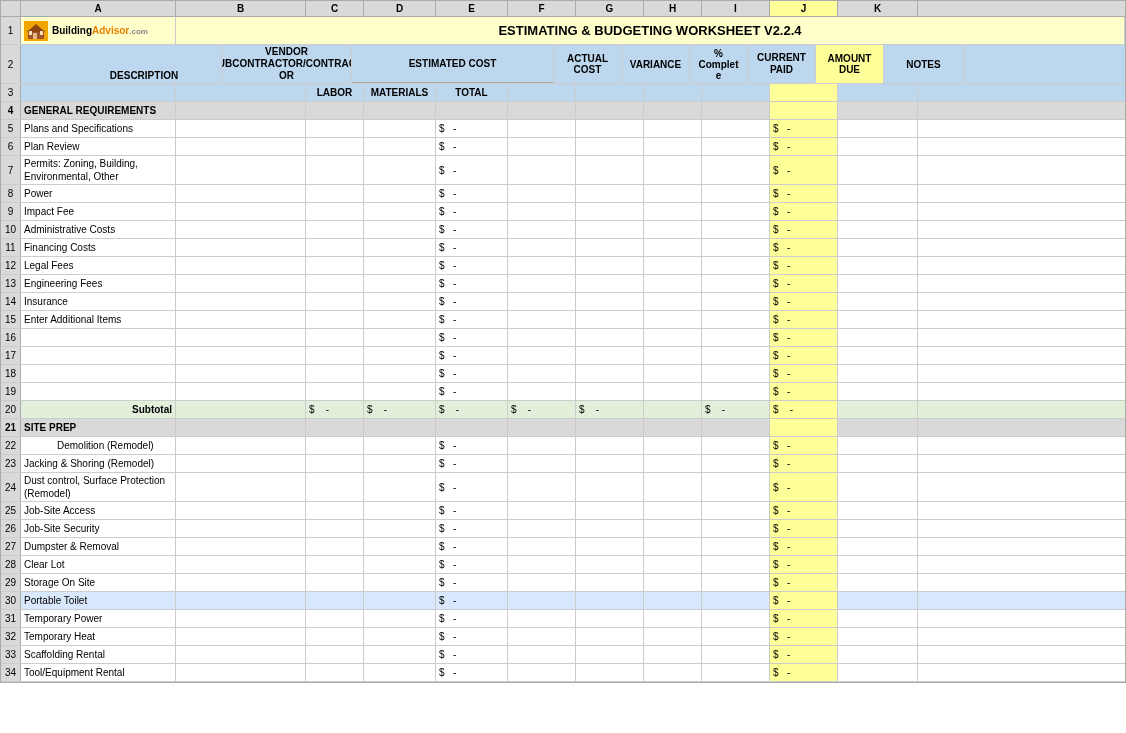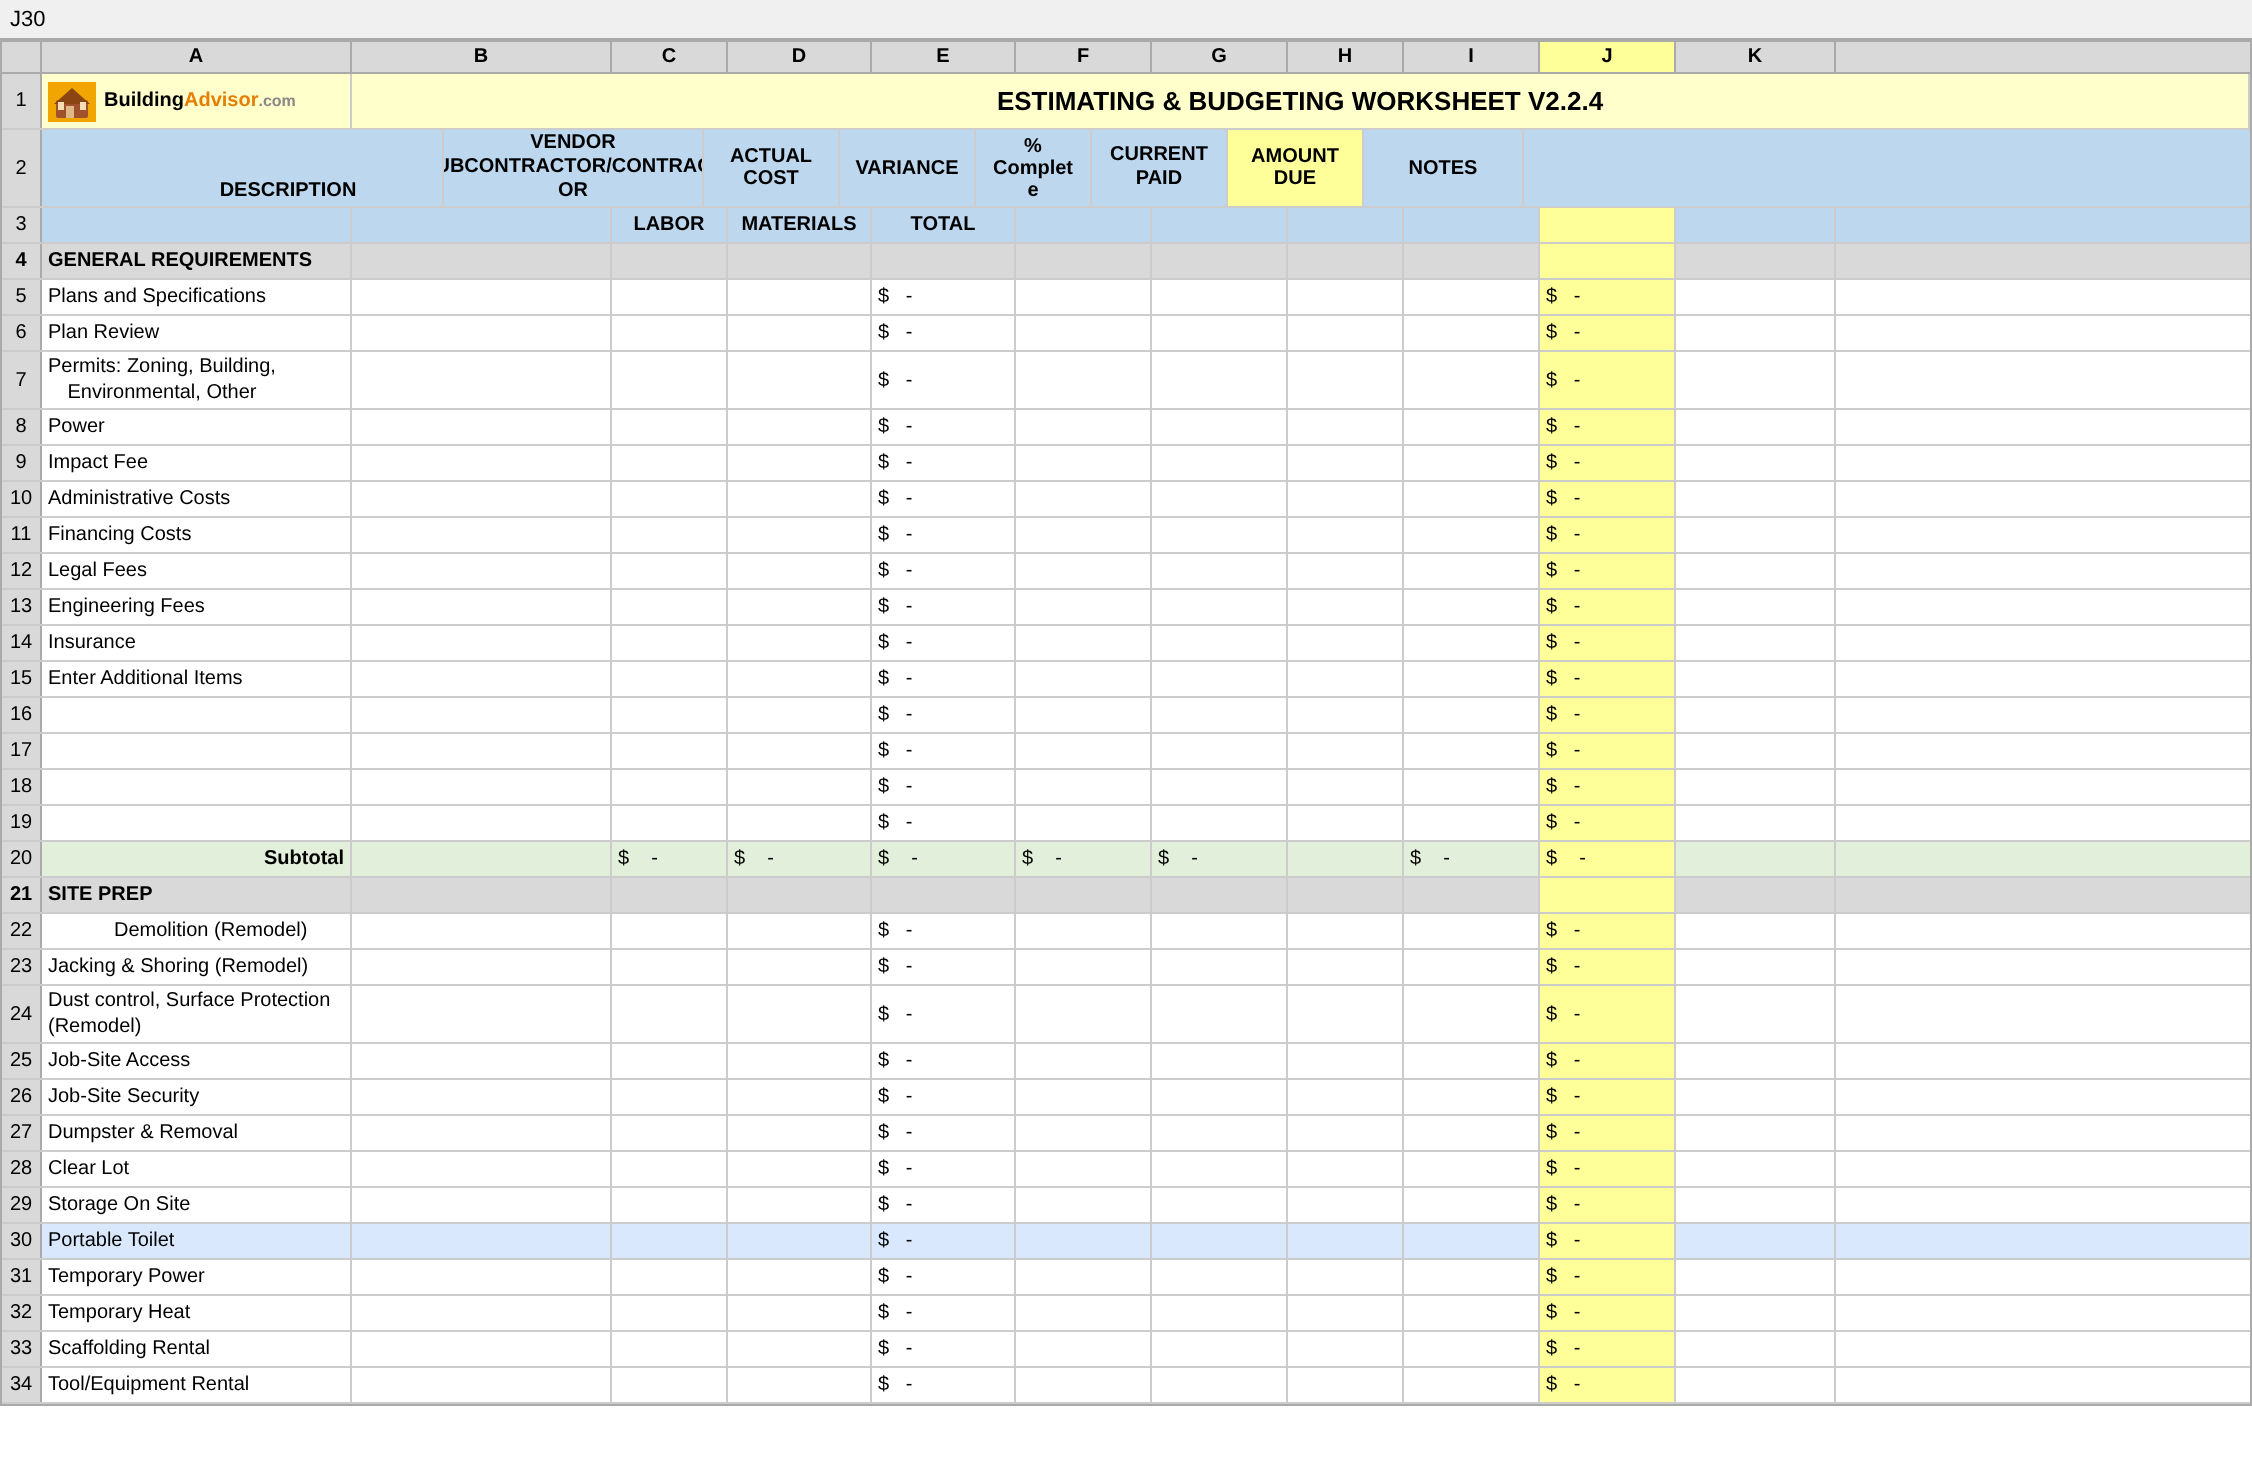--- a/index.html
+++ b/index.html
@@ -55,23 +55,20 @@
     
     .formula-bar { height: 20px; background: #f0f0f0; border-bottom: 1px solid #aaa; display: flex; align-items: center; padding: 0 5px; font-size: 11px; }
     
     .sheet { border: 1px solid #aaa; }
   </style>
 </head>
 <body>
 
 <div class="spreadsheet-wrapper">
 
-  <div class="formula-bar">
-    <span>J30</span>
-  </div>
 
   <div class="sheet">
 
     <div class="col-headers">
       <div class="col-header-cell col-rn"></div>
       <div class="col-header-cell col-a">A</div>
       <div class="col-header-cell col-b">B</div>
       <div class="col-header-cell col-c">C</div>
       <div class="col-header-cell col-d">D</div>
       <div class="col-header-cell col-e">E</div>
@@ -104,20 +101,23 @@
 
     <div class="sheet-row header-row-2" style="min-height:22px;">
       <div class="row-num">2</div>
       <div class="cell col-a centered bold" style="align-items:flex-end; padding-bottom:2px; justify-content:center; text-align:center;margin-left:46px;">
         <span>DESCRIPTION</span>
       </div>
       <div class="cell col-b centered bold" style="text-align:center; justify-content:center; align-items:center; white-space:normal; line-height:1.2;">
         <span style="text-align:center;">VENDOR<br>SUBCONTRACTOR/CONTRACT<br>OR</span>
       </div>
 
+      <div class="cell centered bold" style="width:202px; min-width:202px; background:#bdd7ee; justify-content:center; border-bottom:1px solid #aaa;">
+        <span>ESTIMATED COST</span>
+      </div>
       <div class="cell col-f centered bold" style="text-align:center; justify-content:center;">
         <span>ACTUAL COST</span>
       </div>
       <div class="cell col-g centered bold" style="justify-content:center;">
         <span>VARIANCE</span>
       </div>
       <div class="cell col-h centered bold" style="justify-content:center; white-space:normal; text-align:center;">
         <span>%<br>Complet<br>e</span>
       </div>
       <div class="cell col-i centered bold" style="justify-content:center; text-align:center; white-space:normal; line-height:1.2;">
@@ -201,21 +201,21 @@
     <div class="cell col-g"></div>
     <div class="cell col-h"></div>
     <div class="cell col-i"></div>
     <div class="cell col-j selected-col">
             <span>$&nbsp;&nbsp;&nbsp;-</span>
           </div>
     <div class="cell col-k"></div>
   </div>
         <div class="sheet-row">
     <div class="row-num">7</div>
-    <div class="cell col-a" style="white-space:normal; line-height:1.3;text-align:center;">Permits: Zoning, Building,<br>Environmental, Other</div>
+    <div class="cell col-a" style="white-space:normal; line-height:1.3;">Permits: Zoning, Building,<br>Environmental, Other</div>
     <div class="cell col-b"></div>
     <div class="cell col-c"></div>
     <div class="cell col-d"></div>
     <div class="cell col-e">
             <span>$&nbsp;&nbsp;&nbsp;-</span>
           </div>
     <div class="cell col-f"></div>
     <div class="cell col-g"></div>
     <div class="cell col-h"></div>
     <div class="cell col-i"></div>

